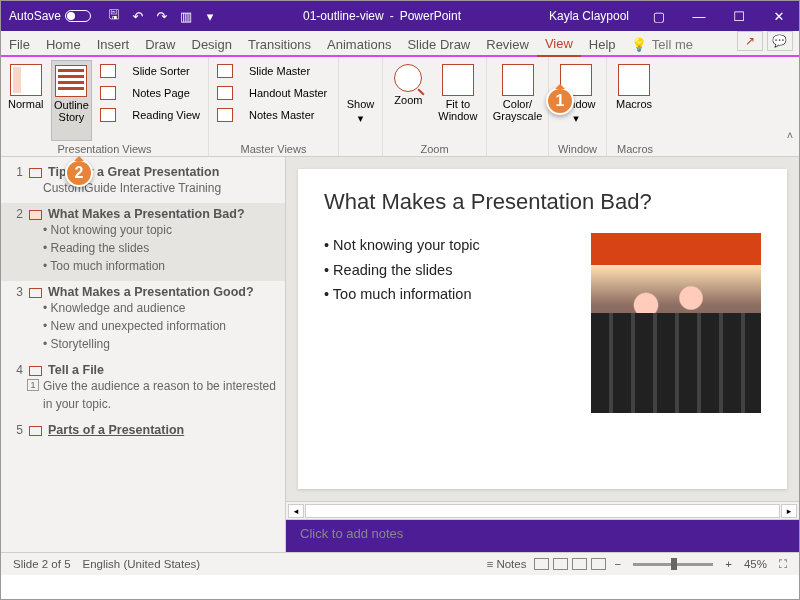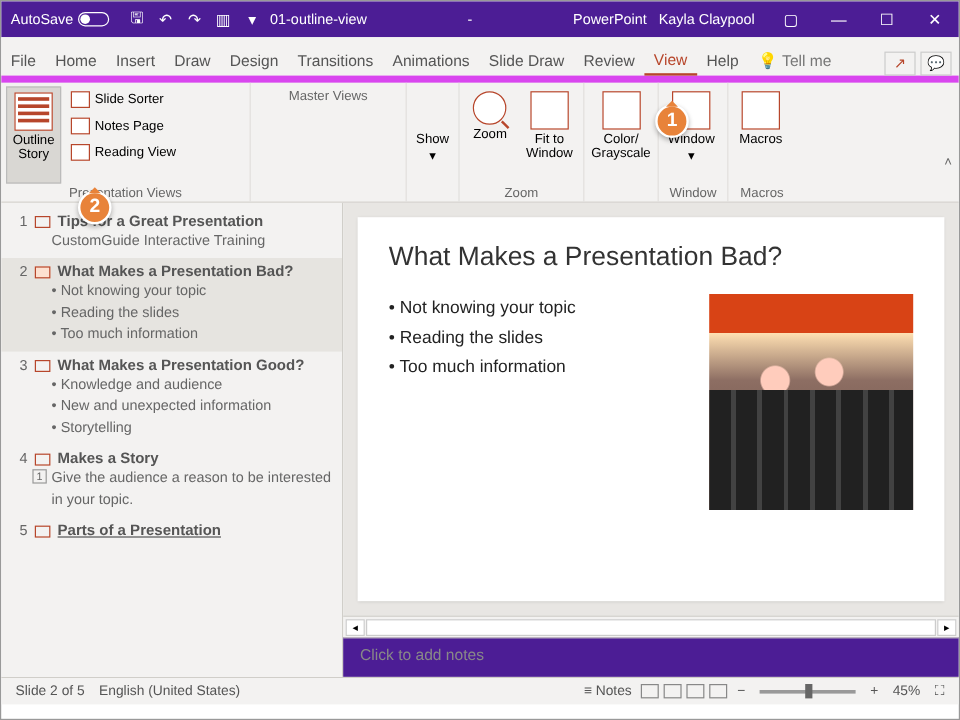--- a/index.html
+++ b/index.html
@@ -3,38 +3,38 @@
 <meta charset="utf-8">
 <style>
 *{margin:0;padding:0;box-sizing:border-box;font-family:"Segoe UI",Arial,sans-serif;user-select:none}
 body{background:#fff;width:800px;height:600px;overflow:hidden;position:relative;border:1px solid #999}
 .titlebar{height:30px;background:#4c1d95;display:flex;align-items:center;color:#fff;font-size:12px}
 .autosave{display:flex;align-items:center;gap:4px;padding:0 8px}
 .toggle{width:26px;height:12px;border:1px solid #fff;border-radius:8px;position:relative}
 .toggle::after{content:"";width:8px;height:8px;background:#fff;border-radius:50%;position:absolute;left:1px;top:1px}
 .qat{display:flex;gap:10px;padding:0 8px}
 .qat-ico{width:14px;height:14px;display:flex;align-items:center;justify-content:center;font-size:13px}
-.titlecenter{flex:1;text-align:center;display:flex;justify-content:space-between;gap:6px}
+.titlecenter{flex:1;text-align:center;display:flex;justify-content:center;gap:6px}
 .user{padding:0 10px}
 .winbtns{display:flex}
 .winbtn{width:40px;height:30px;display:flex;align-items:center;justify-content:center;font-size:13px}
-.menubar{height:38px;background:#f3f2f1;display:flex;align-items:flex-end;border-bottom:6px solid #d946ef;font-size:13px}
+.menubar{height:26px;background:#f3f2f1;display:flex;align-items:flex-start;border-bottom:2px solid #d946ef;font-size:13px}
 .tab{padding:0 8px;height:26px;display:flex;align-items:center;color:#555;cursor:pointer}
 .tab.active{color:#b7462b;border-bottom:2px solid #b7462b;font-weight:400}
 .tellme{display:flex;align-items:center;gap:4px;color:#777}
 .sharebox{margin-left:auto;display:flex;gap:4px;padding-right:6px}
 .shareb{width:26px;height:20px;border:1px solid #ccc;display:flex;align-items:center;justify-content:center;font-size:12px;color:#b7462b}
 .ribbon{height:100px;background:#f3f2f1;display:flex;border-bottom:1px solid #d0cec9;font-size:11px}
 .rgroup{border-right:1px solid #e1dfdd;display:flex;flex-direction:column;padding:3px 4px 1px}
 .rgroup-body{flex:1;display:flex;gap:4px}
 .rgroup-label{text-align:center;font-size:11px;color:#666;padding-top:2px}
 .bigbtn{width:46px;display:flex;flex-direction:column;align-items:center;justify-content:flex-start;padding-top:4px;gap:2px;cursor:pointer;text-align:center;line-height:1.1}
 .bigbtn.sel{background:#d9d7d3;border:1px solid #bbb}
 .bigico{width:32px;height:32px;border:1.5px solid #b7462b;position:relative;background:#fff}
-.smallbtn{display:flex;align-items:center;gap:4px;height:22px;padding:0 4px;cursor:pointer;white-space:nowrap}
+.smallbtn{display:flex;align-items:center;gap:16px;height:22px;padding:0 4px;cursor:pointer;white-space:nowrap}
 .smico{width:16px;height:14px;border:1.5px solid #b7462b;background:#fff}
 .stackv{display:flex;flex-direction:column;justify-content:flex-start;gap:0}
 .normal-ico::before{content:"";position:absolute;left:2px;top:2px;width:8px;height:26px;background:#f9d6c5}
 .outline-ico::before{content:"";position:absolute;left:2px;top:3px;width:26px;height:3px;background:#b7462b;box-shadow:0 6px 0 #b7462b,0 12px 0 #b7462b,0 18px 0 #b7462b}
 .zoom-ico{border-radius:50%;width:28px;height:28px;position:relative}
 .zoom-ico::after{content:"";position:absolute;width:8px;height:2px;background:#b7462b;bottom:-2px;right:-4px;transform:rotate(45deg)}
 .callout{position:absolute;width:28px;height:28px;background:#e8833a;border:2px solid #fff;border-radius:50%;color:#fff;font-weight:bold;font-size:16px;display:flex;align-items:center;justify-content:center;z-index:50;box-shadow:0 2px 4px rgba(0,0,0,0.3)}
 .callout::before{content:"";position:absolute;top:-10px;left:50%;transform:translateX(-50%);border:5px solid transparent;border-bottom-color:#e8833a}
 .workarea{display:flex;height:395px}
 .outline-pane{width:285px;background:#f3f2f1;border-right:1px solid #d0cec9;overflow:hidden;font-size:12.5px;padding:4px 0}
@@ -115,20 +115,24 @@
     </div>
   <div class="sharebox">
     <div class="shareb">↗</div>
     <div class="shareb">💬</div>
   </div>
 </div>
 
 <div class="ribbon">
   <div class="rgroup" style="width:208px">
     <div class="rgroup-body">
+      <div class="bigbtn">
+        <div class="bigico normal-ico"></div>
+        <span>Normal</span>
+      </div>
       <div class="bigbtn sel">
         <div class="bigico outline-ico"></div>
         <span>Outline Story</span>
       </div>
       <div class="stackv">
         <div class="smallbtn">
             <div class="smico"></div>
             <span>Slide Sorter</span>
           </div>
         <div class="smallbtn">
@@ -137,20 +141,36 @@
           </div>
         <div class="smallbtn">
             <div class="smico"></div>
             <span>Reading View</span>
           </div>
       </div>
     </div>
     <div class="rgroup-label">Presentation Views</div>
   </div>
   <div class="rgroup" style="width:130px">
+    <div class="rgroup-body">
+      <div class="stackv">
+        <div class="smallbtn">
+            <div class="smico"></div>
+            <span>Slide Master</span>
+          </div>
+        <div class="smallbtn">
+            <div class="smico"></div>
+            <span>Handout Master</span>
+          </div>
+        <div class="smallbtn">
+            <div class="smico"></div>
+            <span>Notes Master</span>
+          </div>
+      </div>
+    </div>
     <div class="rgroup-label">Master Views</div>
   </div>
   <div class="rgroup" style="width:44px">
     <div class="rgroup-body">
         <div class="bigbtn">
           <div style="height:32px"></div>
           <span>Show</span>
           <span>▾</span>
         </div>
       </div>
@@ -230,21 +250,21 @@
           <div class="otitle">What Makes a Presentation Good?</div>
         </div>
         <div class="obul">• Knowledge and audience</div>
         <div class="obul">• New and unexpected information</div>
         <div class="obul">• Storytelling</div>
       </div>
       <div class="oslide">
         <div class="ohdr">
           <div class="onum">4</div>
           <div class="osq"></div>
-          <div class="otitle">Makes a Story</div>
+          <div class="otitle">Tell a File</div>
         </div>
         <div class="osub" style="position: relative;">Give the audience a reason to be interested in your topic.<span style="position: absolute; left: 18px; top: 2px; width: 12px; height: 12px; border: 1px solid rgb(153, 153, 153); font-size: 9px; text-align: center; line-height: 11px;">1</span></div>
       </div>
       <div class="oslide">
         <div class="ohdr">
           <div class="onum">5</div>
           <div class="osq"></div>
           <div class="otitle" style="text-decoration: underline;">Parts of a Presentation</div>
         </div>
       </div>

